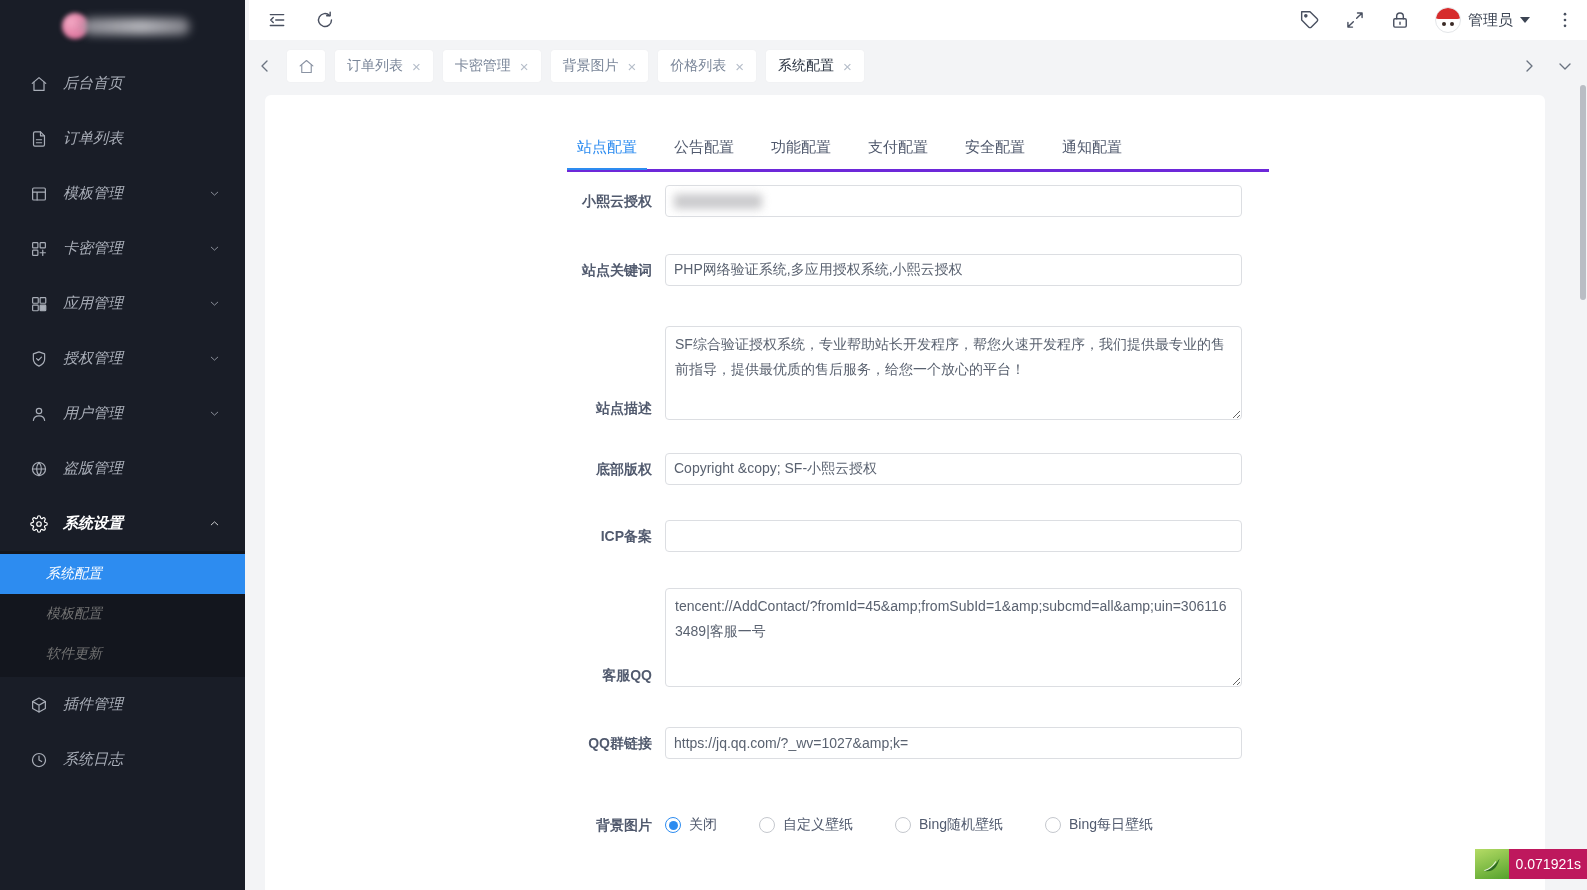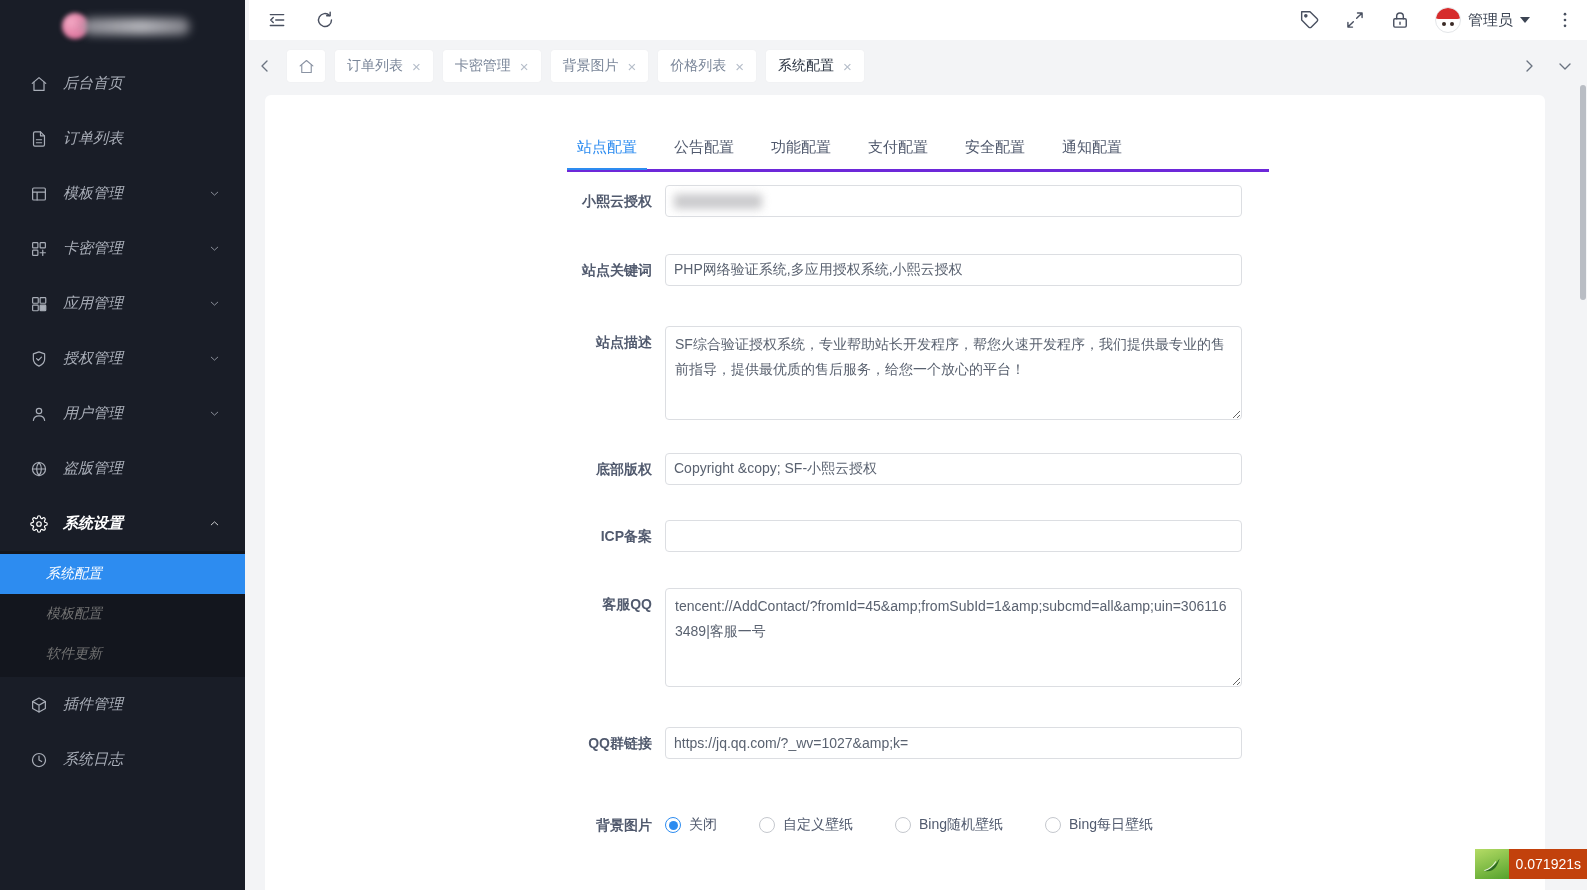--- a/index.html
+++ b/index.html
@@ -50,21 +50,21 @@
 
   
   .card { position:absolute; left:265px; top:95px; width:1280px; height:795px; background:#fff; border-radius:6px 6px 0 0; overflow:hidden; }
   .form-wrap { width:702px; margin-left:302px; padding-top:43px; }
   .ctabs { display:flex; border-bottom:3px solid #6d28d9; }
   .ctab { padding:0 10px 12px; margin-right:17px; font-size:15px; color:#515a6e; cursor:pointer; position:relative; }
   .ctab.active { color:#2d8cf0; }
   .ctab.active::after { content:""; position:absolute; left:0; right:0; bottom:-1px; height:2px; background:#2d8cf0; }
 
   .frow { display:flex; margin-bottom:37px; }
-  .frow.top { align-items:flex-start; }
+  .frow.top { align-items:flex-end; }
   .flabel { width:98px; flex:none; text-align:right; padding-right:13px; font-size:14px; color:#515a6e; line-height:32px;font-weight:bold; }
   .fctrl { width:577px; }
   .inp { width:100%; height:32px; border:1px solid #dcdee2; border-radius:4px; padding:0 8px; font-size:14px; color:#5a6270; font-family:inherit; background:#fff; outline:none; }
   .inp-box { width:100%; height:32px; border:1px solid #dcdee2; border-radius:4px; display:flex; align-items:center; padding:0 8px; background:#fff; }
   .redacted { width:88px; height:15px; border-radius:3px; background:#bdbdc0; filter:blur(4px); opacity:.8; }
   .ta { width:100%; border:1px solid #dcdee2; border-radius:4px; padding:5px 9px; font-size:14px; line-height:25px; color:#5a6270; font-family:inherit; resize:vertical; outline:none; overflow-wrap:break-word; word-break:break-all; }
   .ta.desc { height:94px; }
   .ta.qq { height:99px; }
   .hintbox { margin-top:6px; background:#fcefe2; border:1px solid #f6d7b8; border-radius:4px; padding:11px 13px; font-size:13px; line-height:20px; color:#e0633a; }
   .row-tight { margin-bottom:36px; }
@@ -76,21 +76,21 @@
   .radio-opt { display:flex; align-items:center; margin-right:42px; cursor:pointer; font-size:14px; color:#515a6e; }
   .radio { width:16px; height:16px; border:1px solid #c5c8ce; border-radius:50%; background:#fff; position:relative; margin-right:8px; flex:none; }
   .radio.checked { border:1.5px solid #2d8cf0; }
   .radio.checked::after { content:""; position:absolute; inset:2.5px; border-radius:50%; background:#2d8cf0; }
 
   
   .scroll-thumb { position:absolute; right:1px; top:85px; width:6px; height:215px; background:#b9bdc4; border-radius:3px; }
   .debug-badge { position:absolute; right:0; bottom:11px; display:flex; height:30px; z-index:9; }
   .debug-icon { width:34px; height:30px; background:linear-gradient(160deg,#b5dc66,#55a22c); display:flex; align-items:center; justify-content:center; }
   .debug-icon svg { width:24px; height:22px; }
-  .debug-time { background:#c2410c; color:#fff; font-size:14px; display:flex; align-items:center; padding:0 6px 0 7px; }
+  .debug-time { background:#be185d; color:#fff; font-size:14px; display:flex; align-items:center; padding:0 6px 0 7px; }
 </style>
 </head>
 <body>
 
 <div class="page">
 
   <aside class="sidebar">
     <div class="logo">
       <span class="logo-dot"></span>
       <span class="logo-blur"></span>

